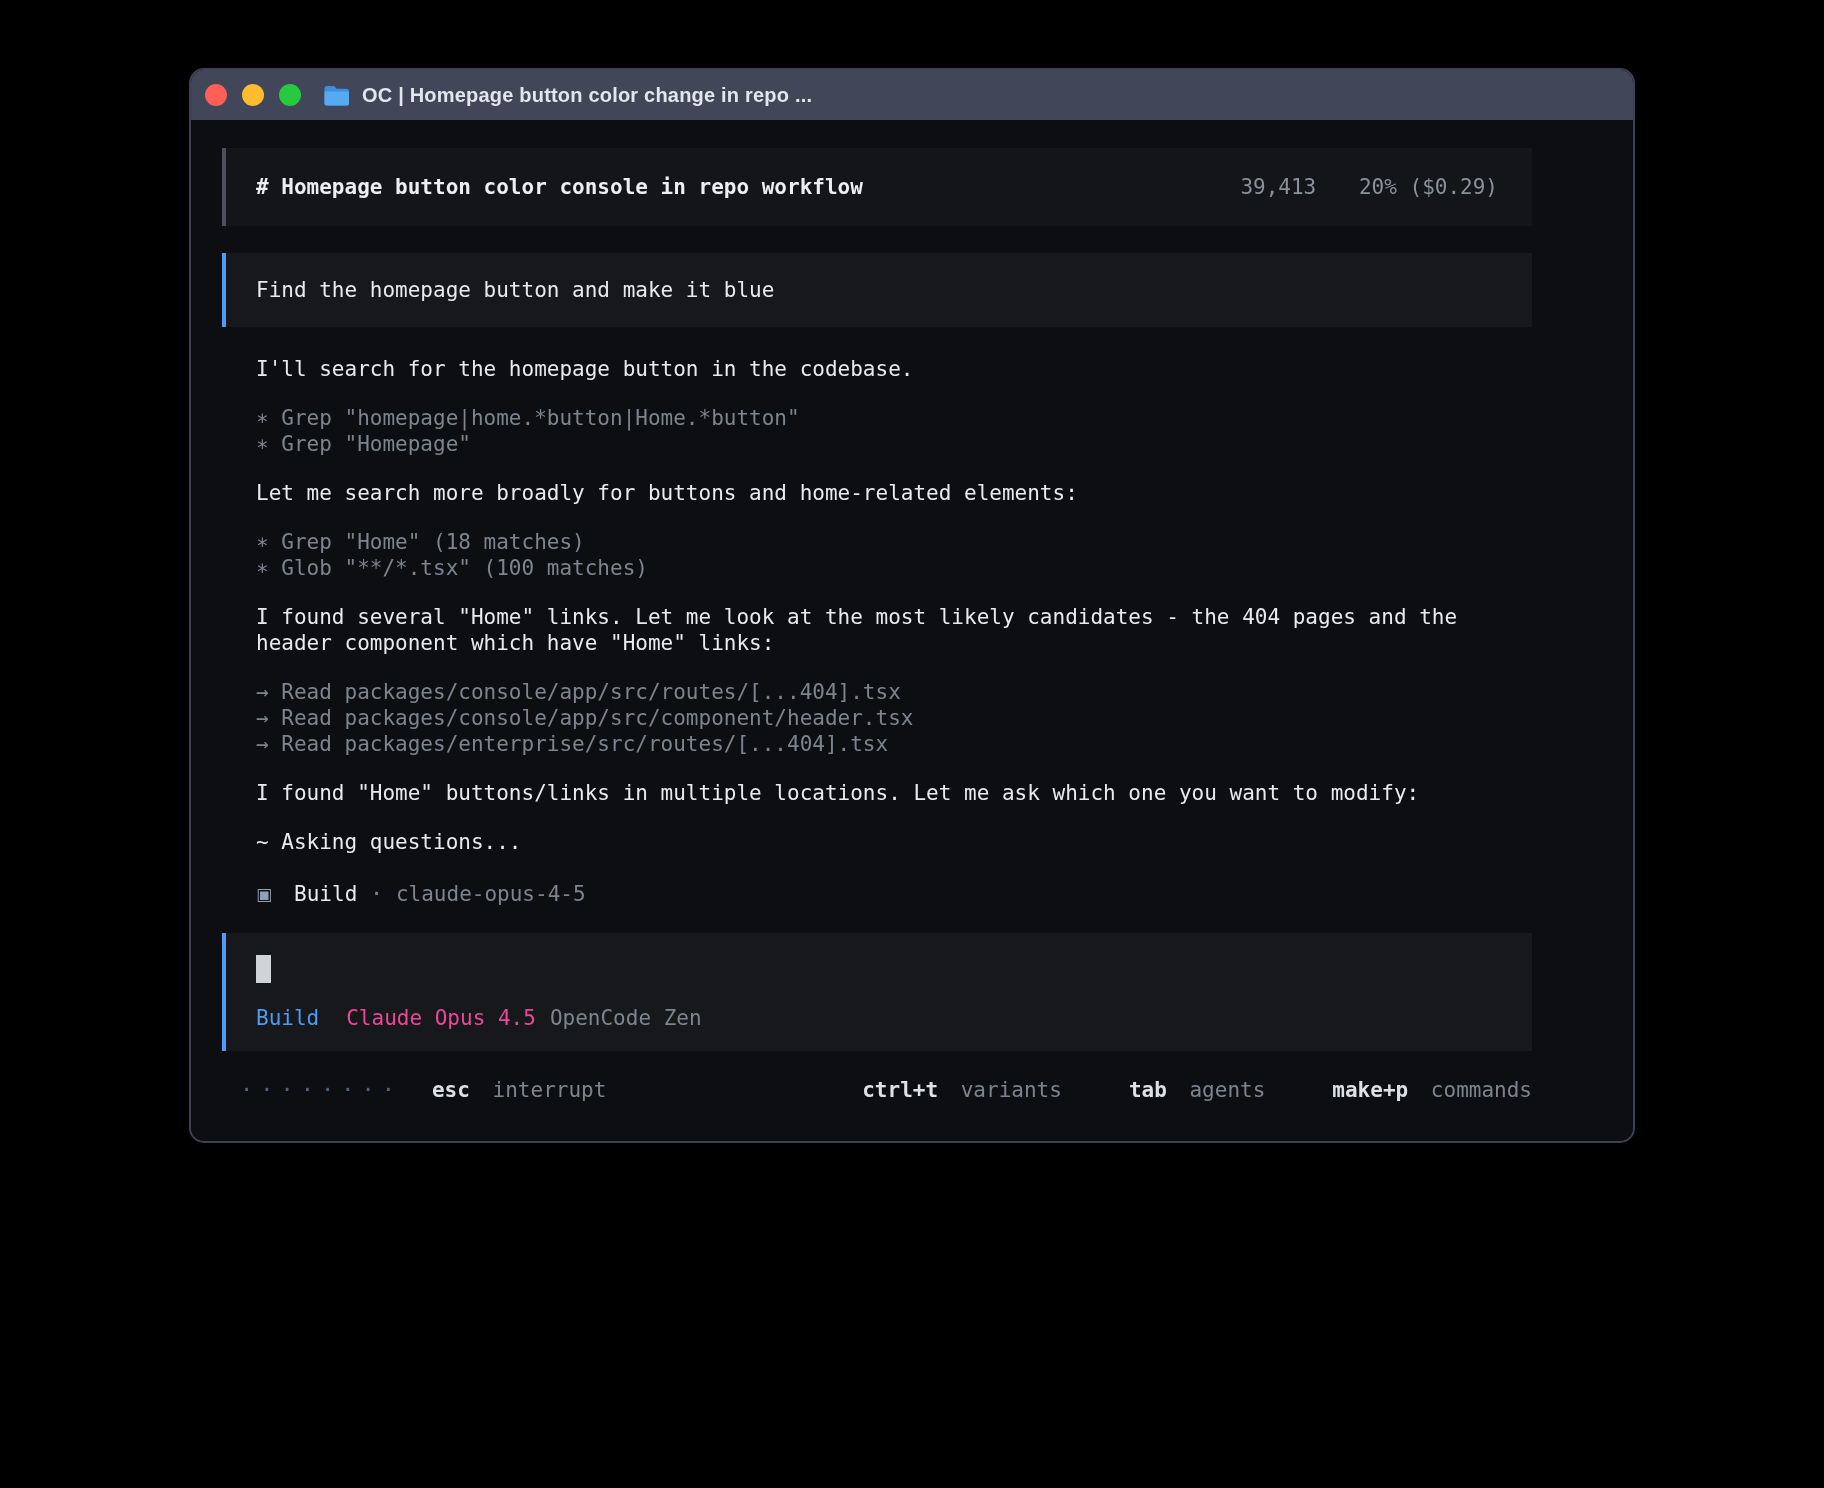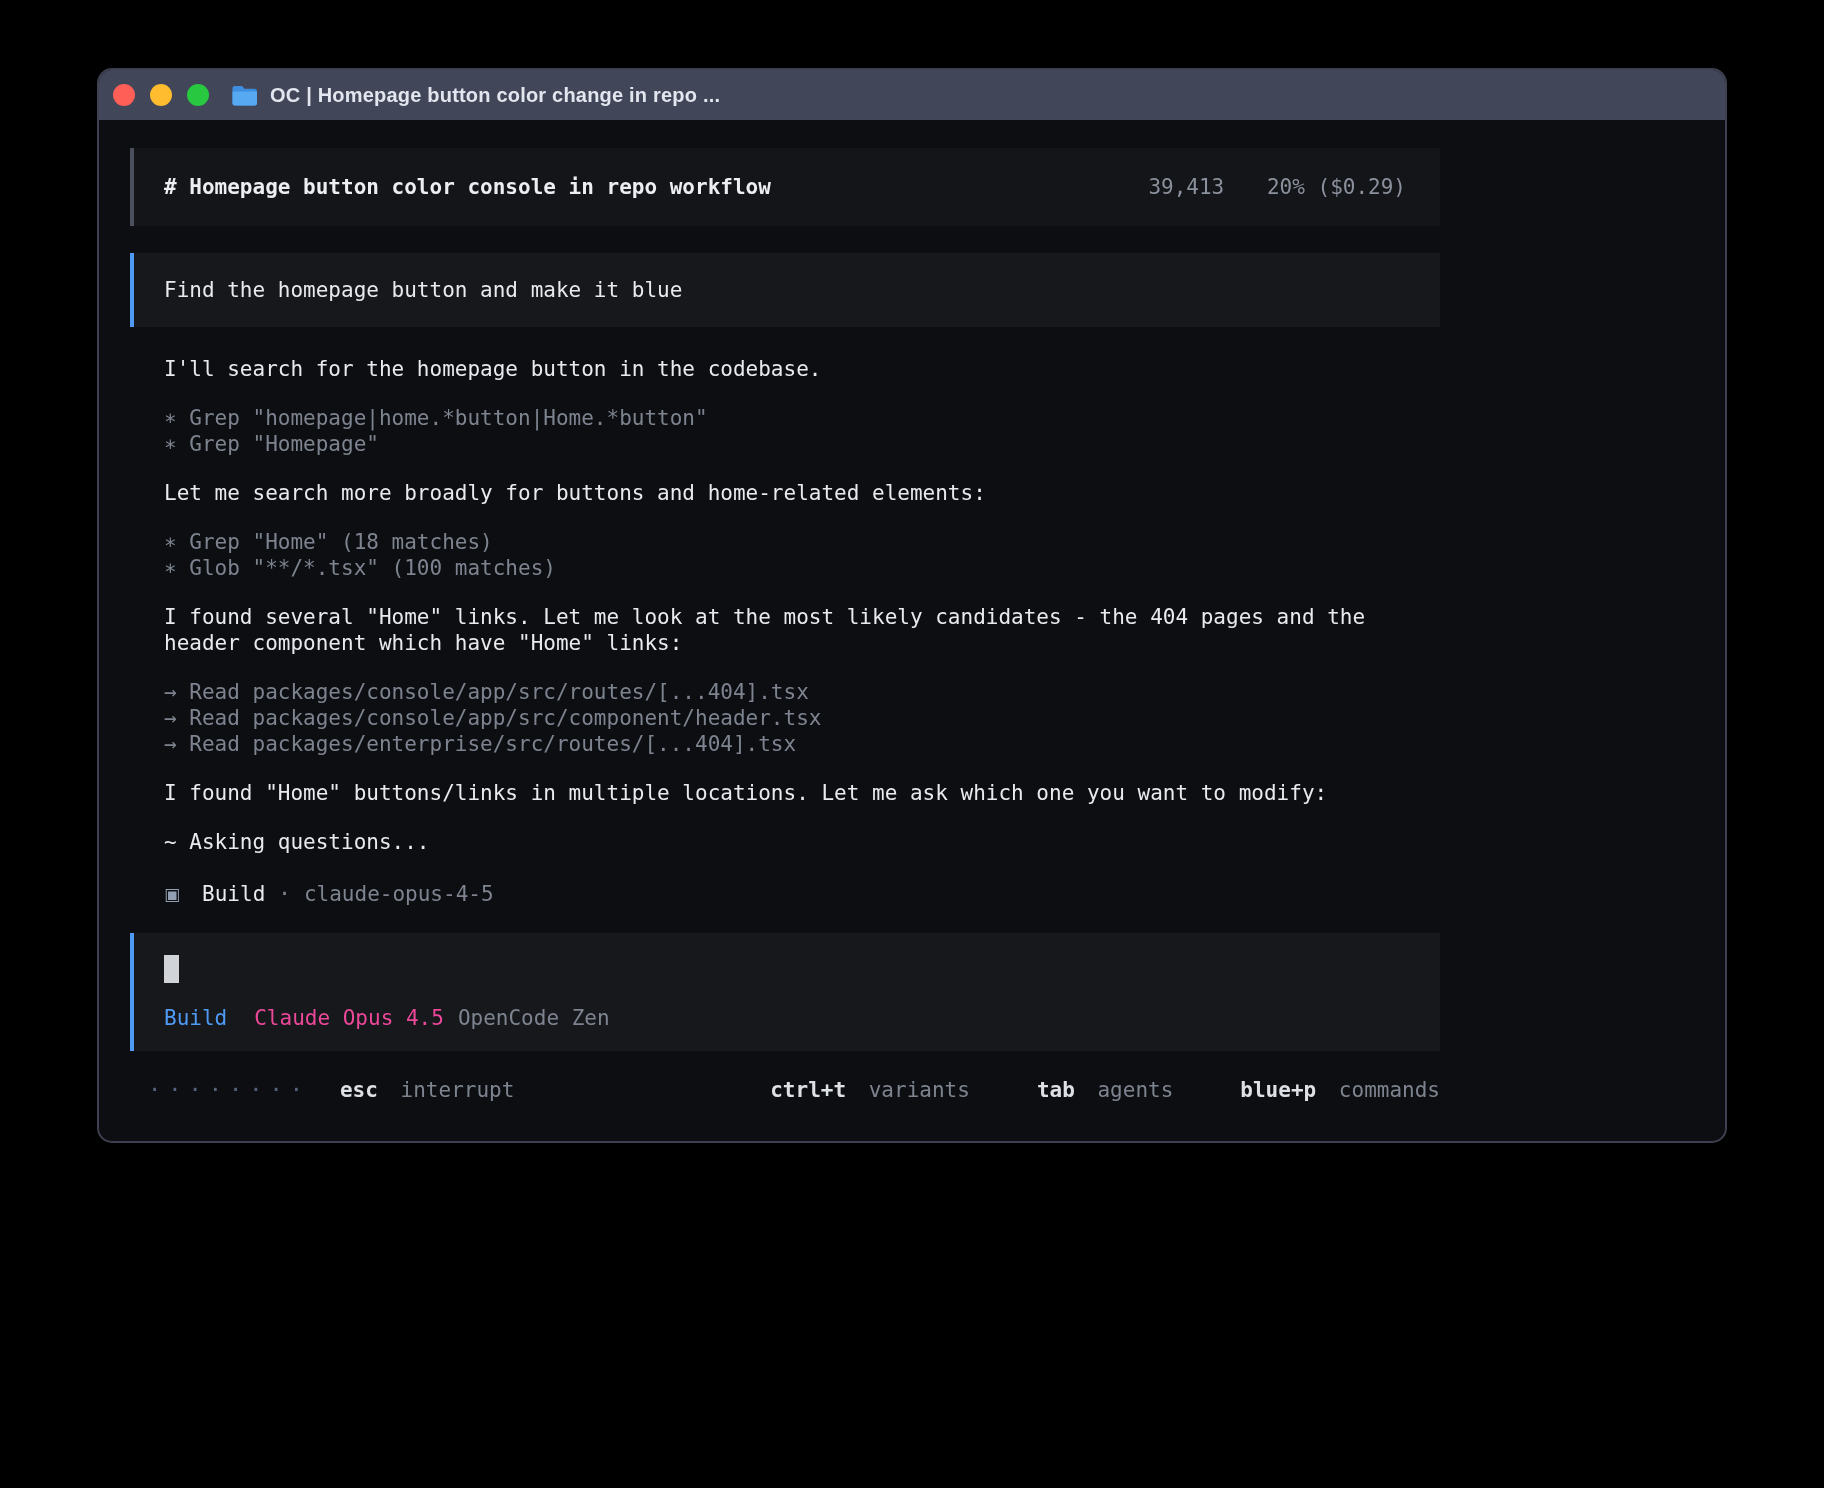--- a/index.html
+++ b/index.html
@@ -1,19 +1,19 @@
 <!DOCTYPE html>
 <html><head>
 <meta charset="utf-8">
 <style>
   * { margin:0; padding:0; box-sizing:border-box; }
   html,body { width:1824px; height:1488px; background:#000; overflow:hidden; }
 
   .window {
-    width:1626px; height:1071px; margin:70px auto 0;
+    width:1442px; height:1071px; margin:70px auto 0;
     background:#0d0e11; border-radius:13px; overflow:hidden;
     box-shadow:0 0 0 2px #3c4050, 0 24px 70px rgba(0,0,0,.55);
     display:flex; flex-direction:column;
   }
 
   
   .titlebar {
     flex:0 0 50px; background:#414659; display:flex; align-items:center;
     padding:0 14px;
   }
@@ -162,20 +162,20 @@
       <div class="sb-right">
         <span class="hint">
           <span class="key">ctrl+t</span>
           <span class="lbl">variants</span>
         </span>
         <span class="hint">
           <span class="key">tab</span>
           <span class="lbl">agents</span>
         </span>
         <span class="hint">
-          <span class="key">blue+p</span>
+          <span class="key">make+p</span>
           <span class="lbl">commands</span>
         </span>
       </div>
     </footer>
 
   </main>
 </div>
 
 </body></html>

